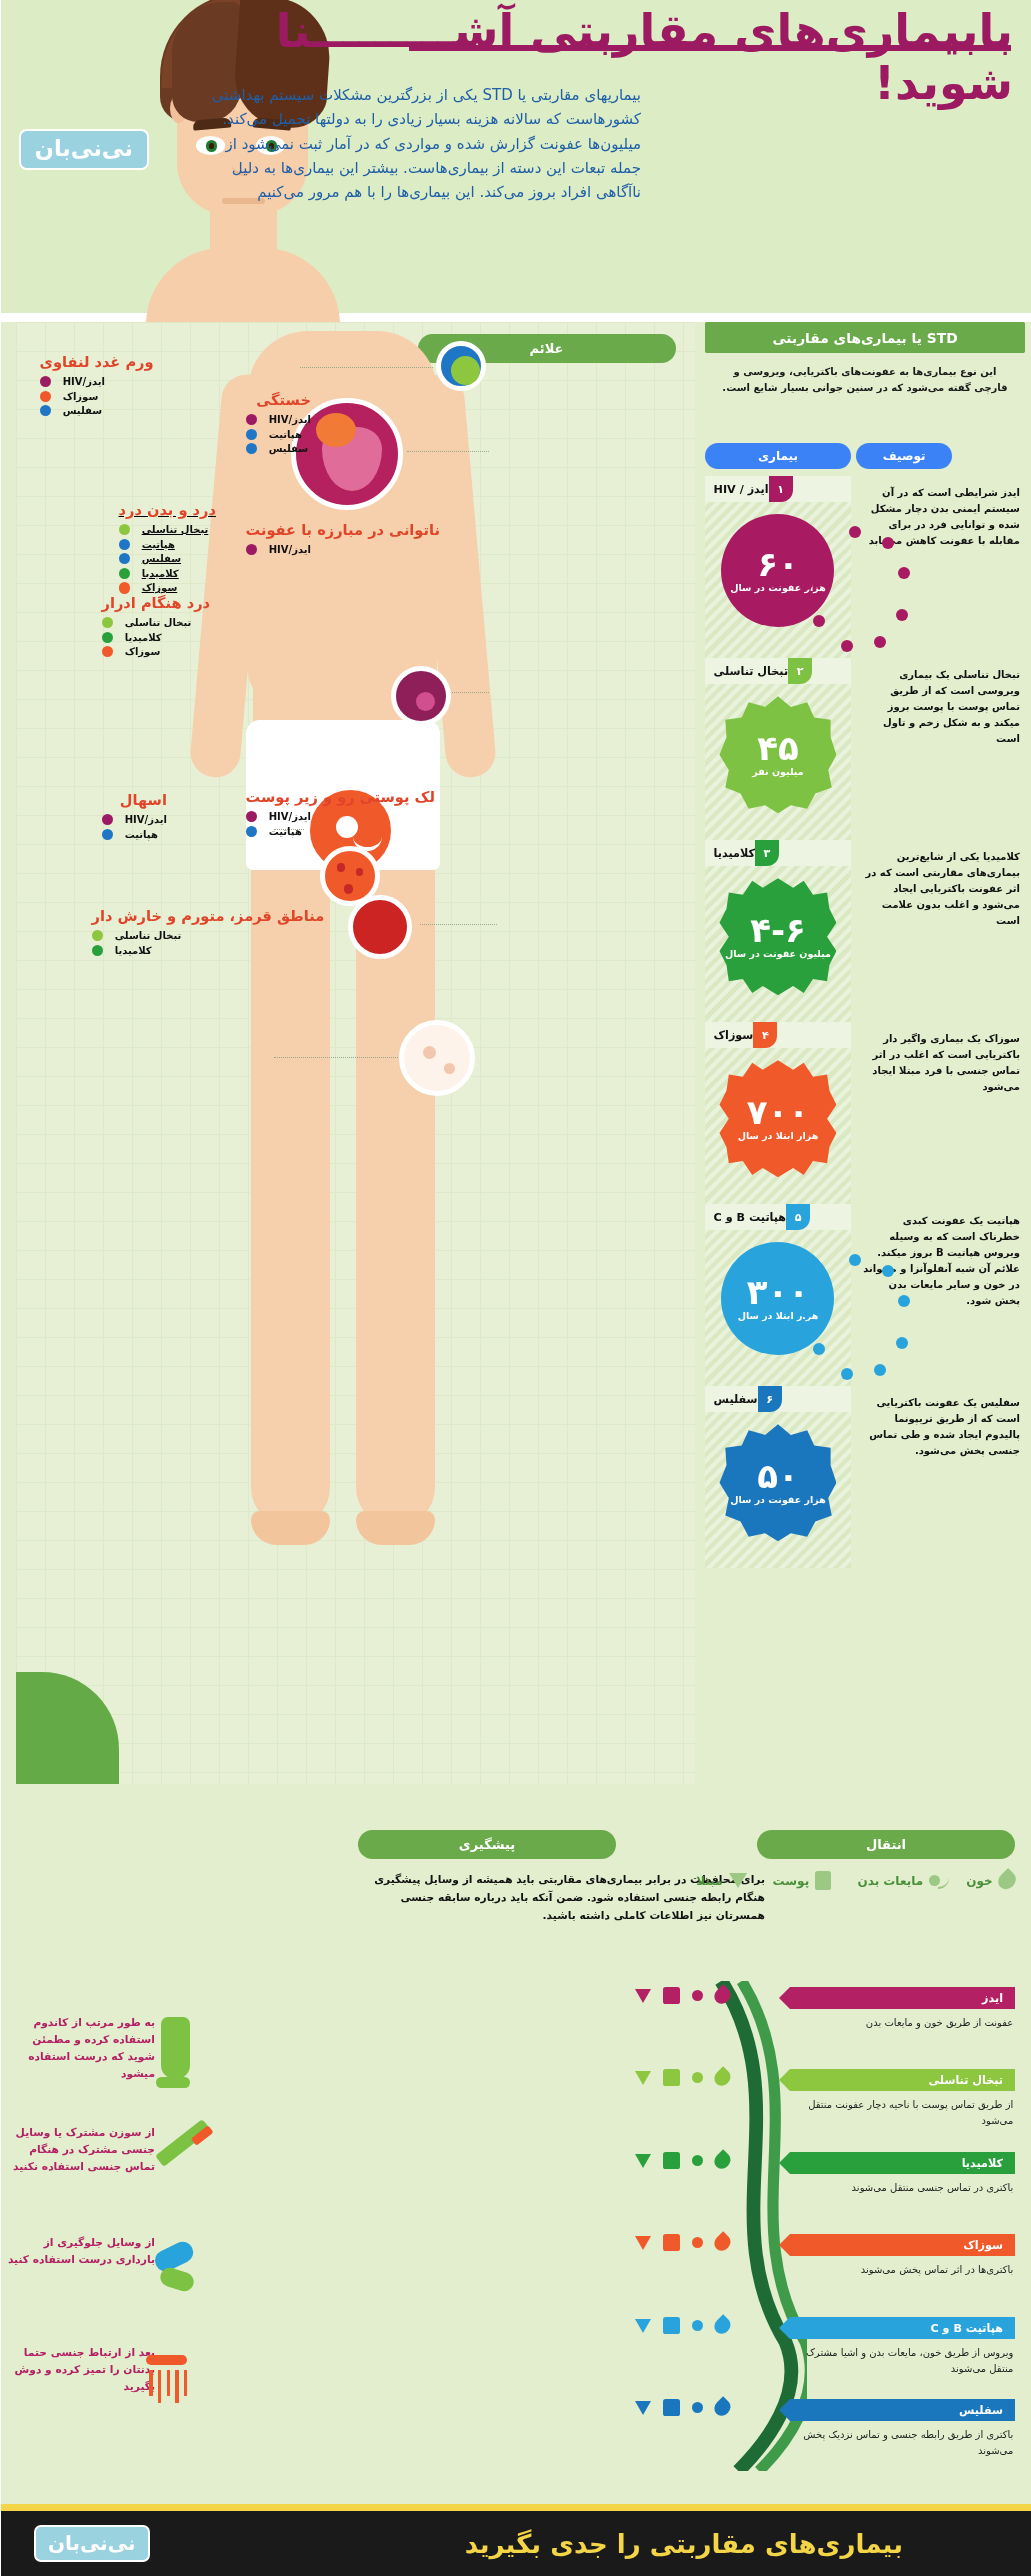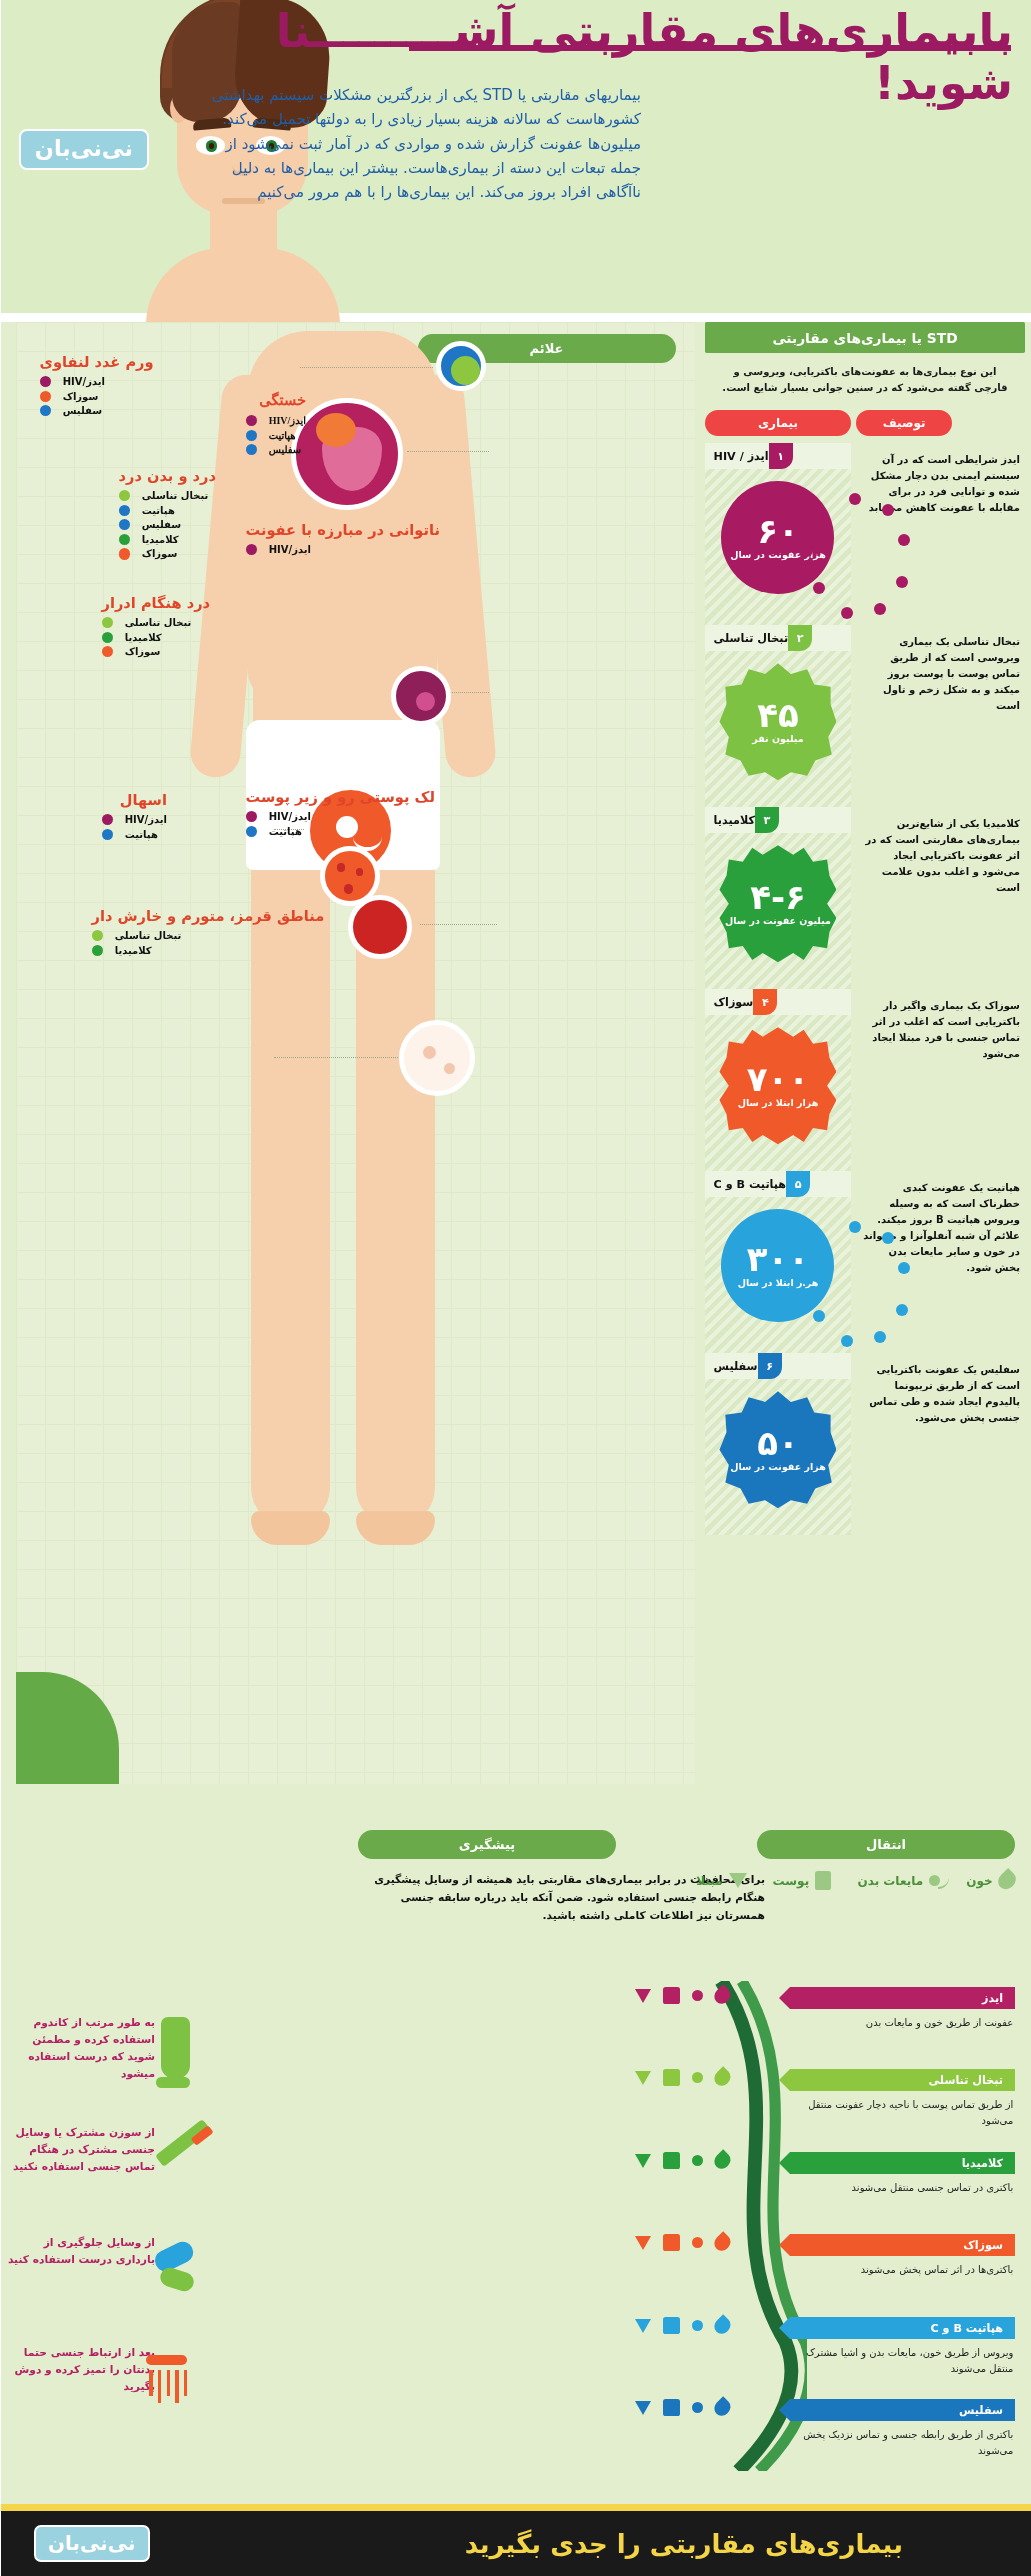--- a/index.html
+++ b/index.html
@@ -91,39 +91,39 @@
   .sperm:after { content:''; position:absolute; left:17px; top:13.8px; width:29px; height:17px; border-bottom:4.3px solid #fff; border-radius:0 0 17px 17px; }
 
   
   .sym { position: absolute; text-align: right; z-index: 6; }
   .sym-title { font-size: 14.6px; font-weight: bold; color: #e0452a; margin-bottom: 6px; white-space: nowrap; }
   .sym-row { display: flex; align-items: center; justify-content: flex-end; gap: 12px; margin-bottom: 3.4px; }
   .sym-row span { font-size: 10px; font-weight: bold; color: #111; }
   .dot { width: 11.2px; height: 11.2px; border-radius: 50%; display: inline-block; }
 
   .s-lymph { left: 24px; top: 31px; }
-  .s-fat   { left: 230px; top: 69px; font-family: Liberation Serif, serif; }
-  .s-pain  { left: 103px; top: 145px; }
+  .s-fat   { left: 230px; top: 69px; }
+  .s-pain  { left: 103px; top: 179px; text-decoration: underline; }
   .s-urine { left: 86px; top: 272px; }
   .s-stool { left: 86px; top: 469px; }
   .s-skin  { left: 230px; top: 466px; }
   .s-itch  { left: 76px; top: 585px; }
 
   .leader { position: absolute; border-top: 1.7px dotted #9aa88a; z-index: 3; }
 
   
   .table-panel { position: absolute; left: 705px; top: 0; width: 320px; }
   .std-band { background: #6aaa4a; color: #fff; text-align: center; font-size: 13.8px; font-weight: bold;
               padding: 7.7px 0; border-radius: 1.7px; }
   .std-note { font-size: 10px; font-weight: bold; color: #1a1a1a; line-height: 1.65;
               text-align: center; padding: 10.3px 12px 13.8px; }
 
   .cols { display: flex; gap: 5.2px; justify-content: flex-end; }
-  .col-head { background: #ef4444; color: #fff; font-size: 12px; font-weight: bold;
-              text-align: center; padding: 6px 0; border-radius: 13.8px; }
+  .col-head { background: #3b82f6; color: #fff; font-size: 12px; font-weight: bold;
+              text-align: center; padding: 6px 0; border-radius: 13.8px; margin-top: 33px; }
   .col-disease { width: 146px; } .col-desc { width: 96px; }
 
   .rows { position: relative; margin-top: 6.9px; }
   .drow { position: relative; display: flex; gap: 5.2px; justify-content: flex-end; }
   .cell-disease { width: 146px; position: relative; }
   .cell-desc { width: 169px; padding: 0 3.4px; }
 
   .stripe { position: absolute; inset: 0; background:
       repeating-linear-gradient(-45deg, #dbe8c4 0 4.3px, #e9f2da 4.3px 8.6px); }
   .name-bar { position: relative; background: #eef4e2; display: flex; align-items: center;

